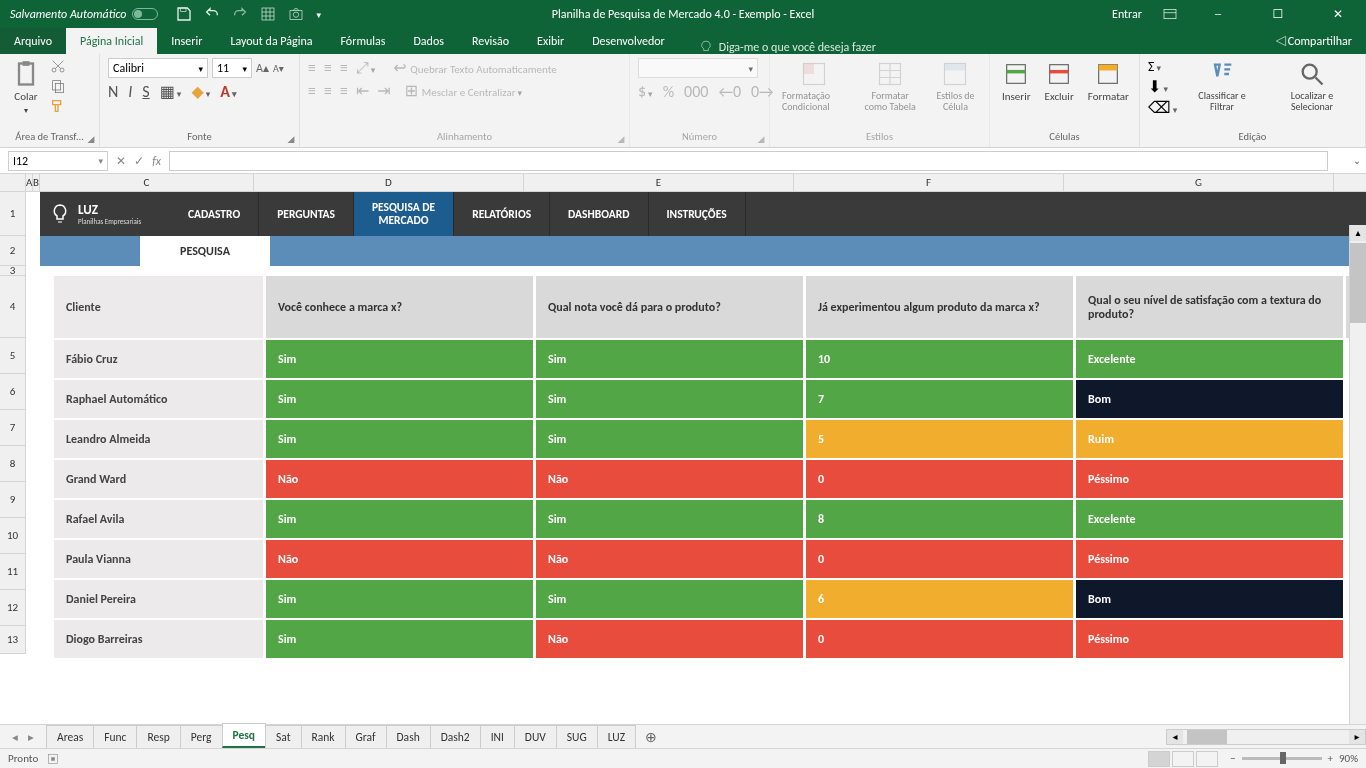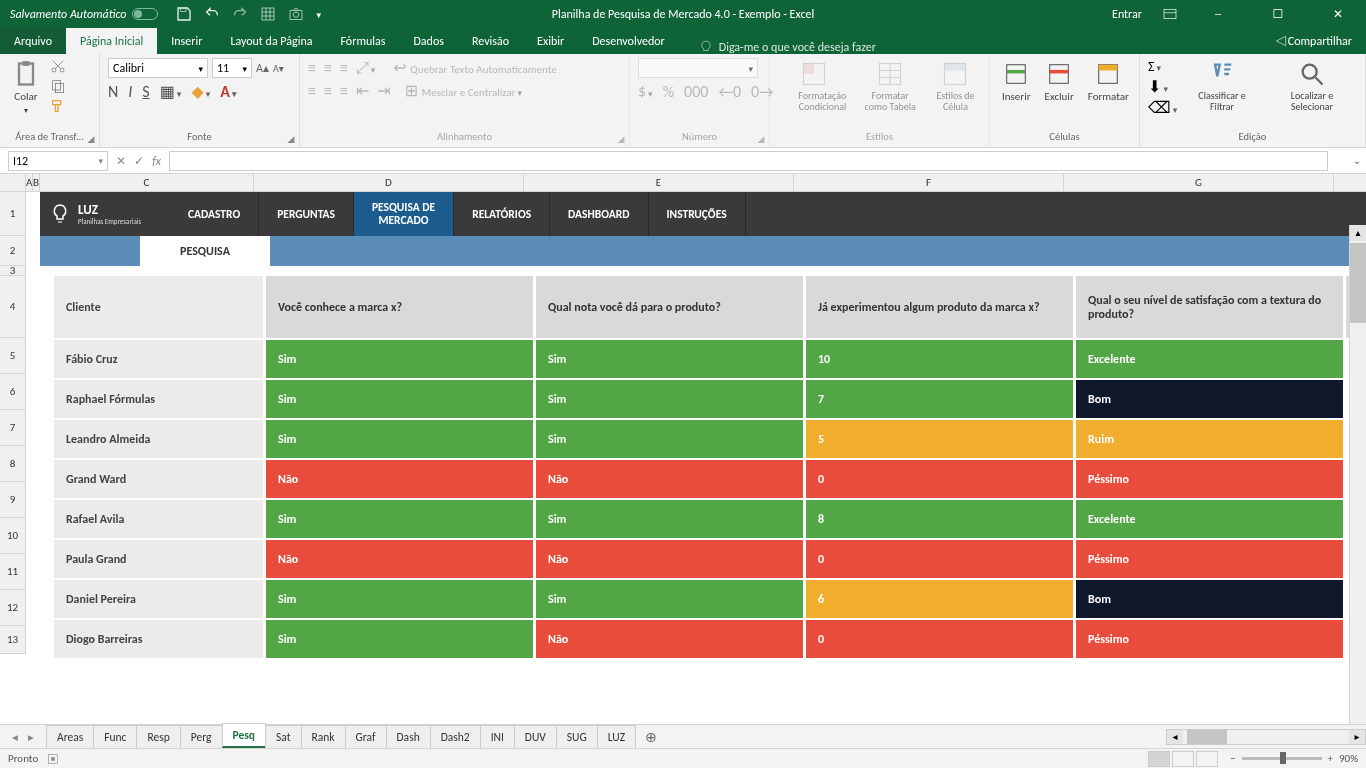--- a/index.html
+++ b/index.html
@@ -283,21 +283,21 @@
     <div class="dlg-launcher">◢</div>
   </div>
 
   <div class="group gray" style="width:220px">
     <div class="group-body">
       <div class="big-btn">
           <svg viewBox="0 0 24 24">
             <rect x="3" y="3" width="18" height="18" fill="none" stroke="#888"></rect>
             <rect x="3" y="3" width="9" height="9" fill="#c0392b" opacity=".4"></rect>
           </svg>
-          <span style="font-size:10px;line-height:1.1;text-align:right">Formatação Condicional</span>
+          <span style="font-size:10px;line-height:1.1;text-align:left">Formatação Condicional</span>
         </div>
       <div class="big-btn">
           <svg viewBox="0 0 24 24">
             <rect x="3" y="3" width="18" height="18" fill="none" stroke="#888"></rect>
             <path d="M3 9h18M3 15h18M12 3v18" stroke="#888"></path>
           </svg>
           <span style="font-size:10px;line-height:1.1;text-align:center">Formatar como Tabela</span>
         </div>
       <div class="big-btn">
           <svg viewBox="0 0 24 24">
@@ -440,21 +440,21 @@
       </div>
       <div id="tbody">
           <div class="trow">
             <div class="cell client">Fábio Cruz</div>
             <div class="cell q green">Sim</div>
             <div class="cell q green">Sim</div>
             <div class="cell q green">10</div>
             <div class="cell q green">Excelente</div>
           </div>
           <div class="trow">
-            <div class="cell client">Raphael Fórmulas</div>
+            <div class="cell client">Raphael Automático</div>
             <div class="cell q green">Sim</div>
             <div class="cell q green">Sim</div>
             <div class="cell q green">7</div>
             <div class="cell q blue">Bom</div>
           </div>
           <div class="trow">
             <div class="cell client">Leandro Almeida</div>
             <div class="cell q green">Sim</div>
             <div class="cell q green">Sim</div>
             <div class="cell q orange">5</div>
@@ -468,21 +468,21 @@
             <div class="cell q red">Péssimo</div>
           </div>
           <div class="trow">
             <div class="cell client">Rafael Avila</div>
             <div class="cell q green">Sim</div>
             <div class="cell q green">Sim</div>
             <div class="cell q green">8</div>
             <div class="cell q green">Excelente</div>
           </div>
           <div class="trow">
-            <div class="cell client">Paula Grand</div>
+            <div class="cell client">Paula Vianna</div>
             <div class="cell q red">Não</div>
             <div class="cell q red">Não</div>
             <div class="cell q red">0</div>
             <div class="cell q red">Péssimo</div>
           </div>
           <div class="trow">
             <div class="cell client">Daniel Pereira</div>
             <div class="cell q green">Sim</div>
             <div class="cell q green">Sim</div>
             <div class="cell q orange">6</div>

